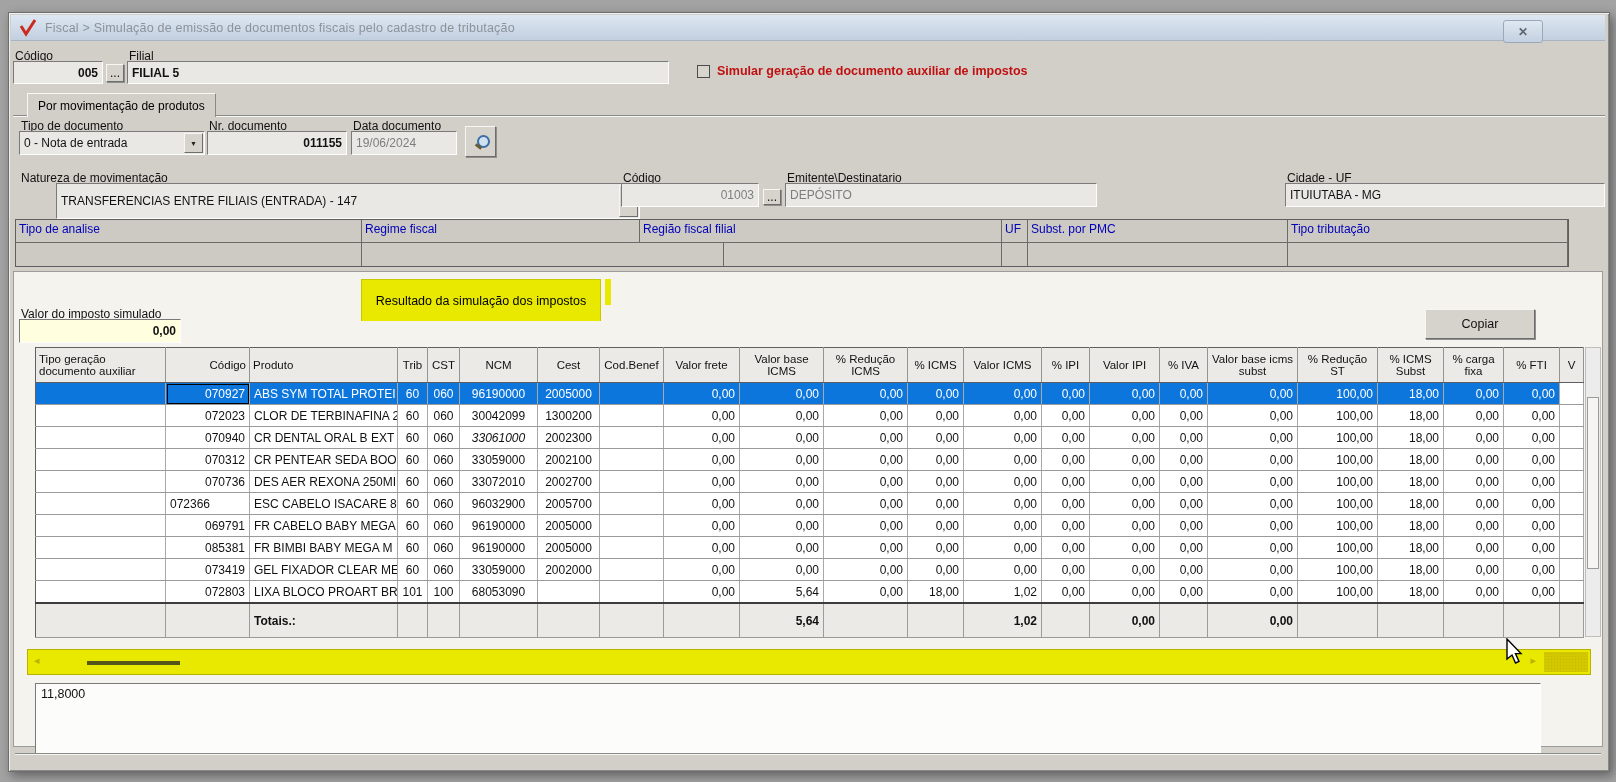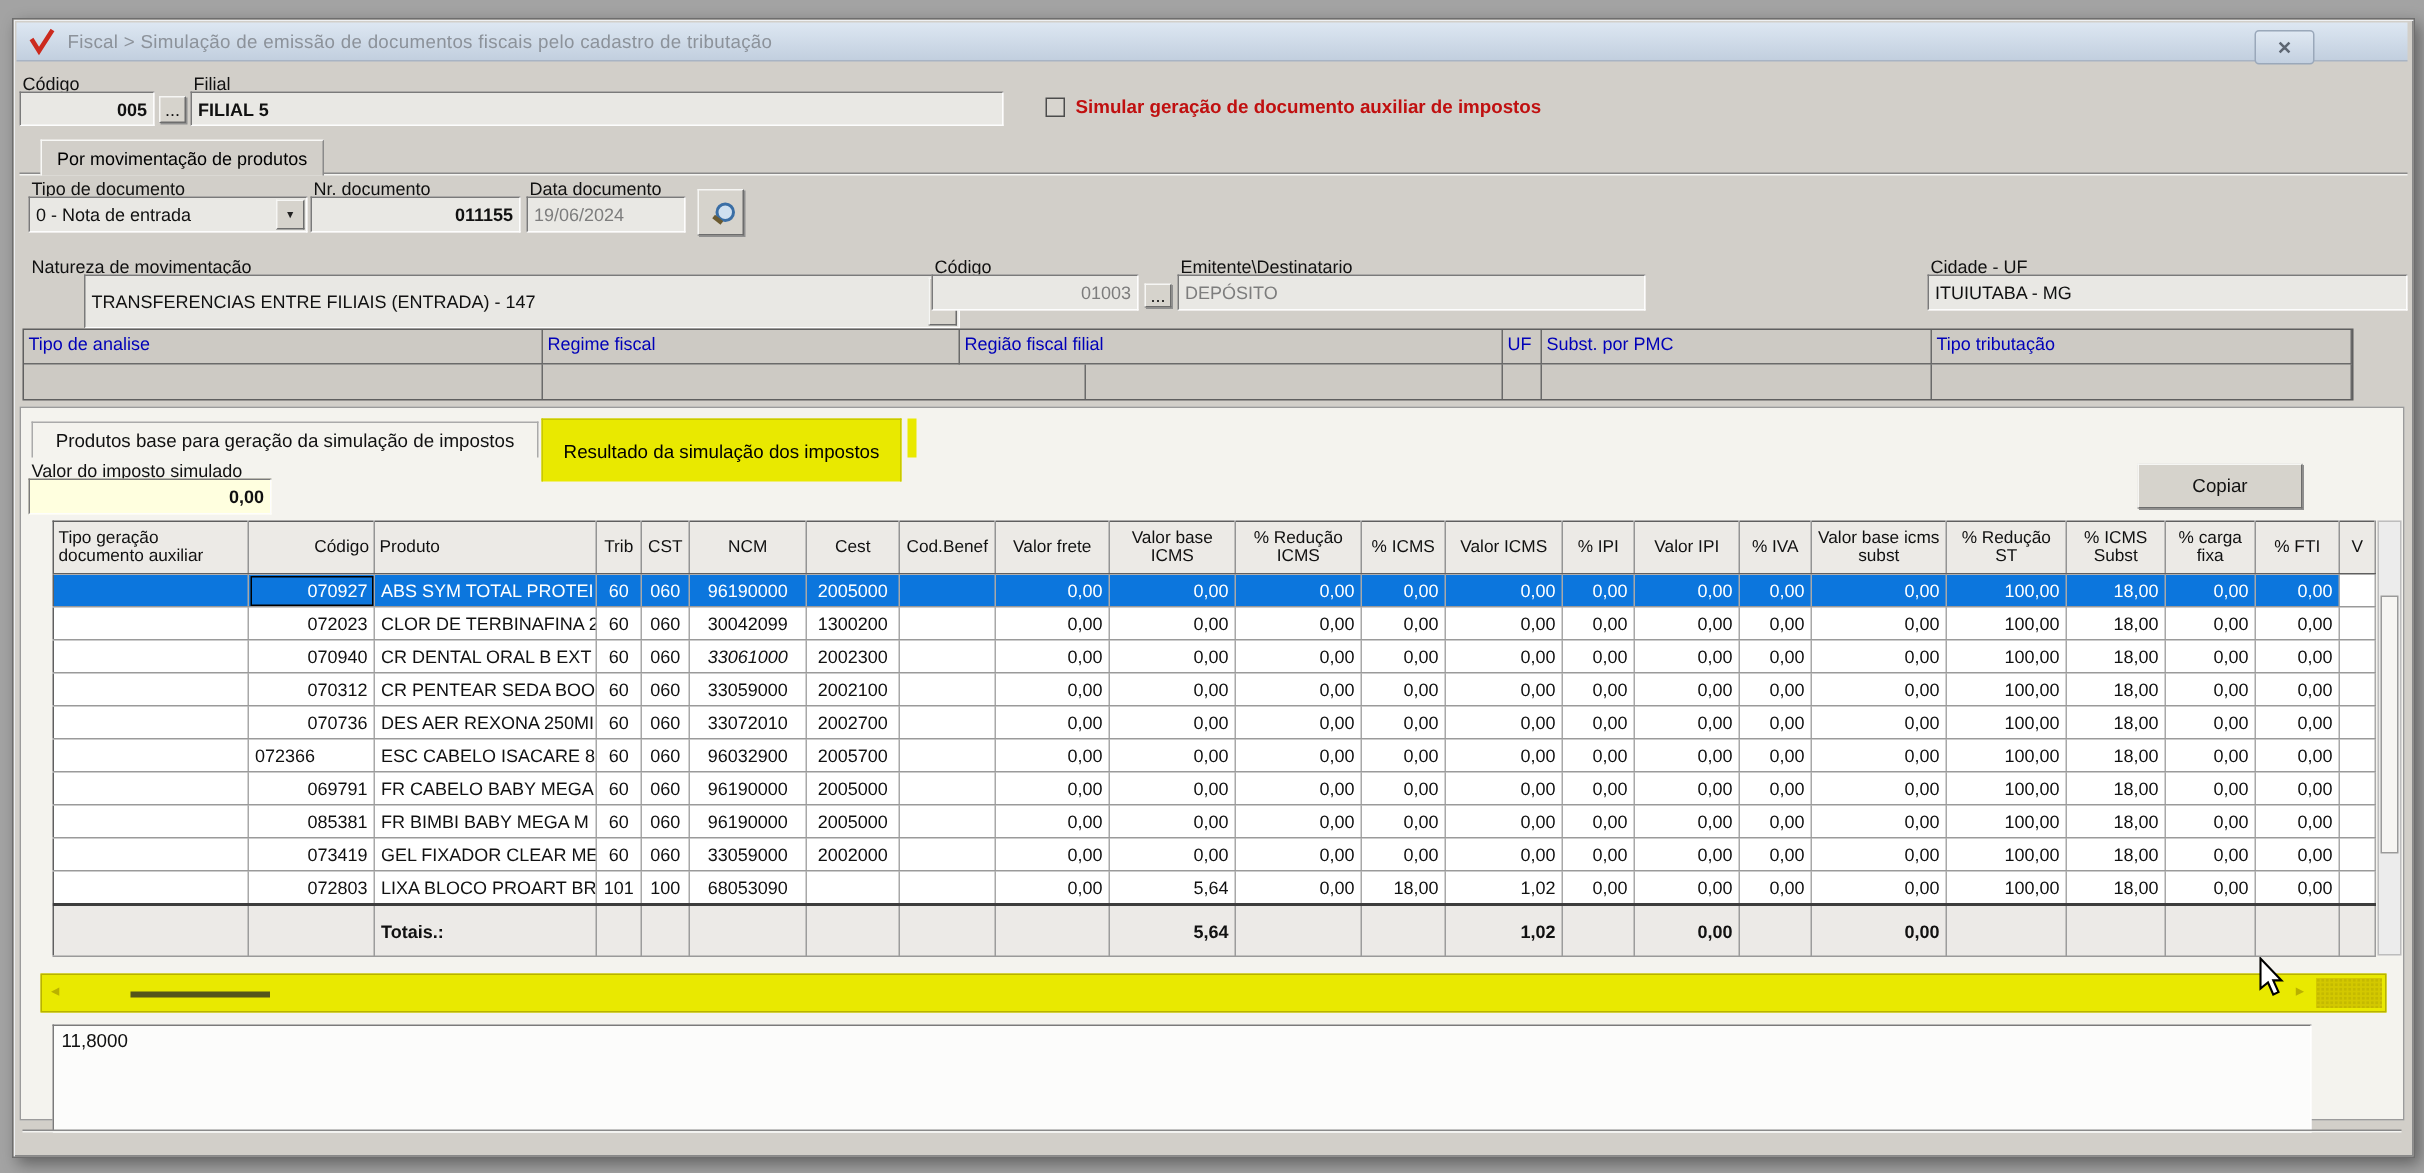--- a/index.html
+++ b/index.html
@@ -167,23 +167,20 @@
           <div class="ag-cell" style="width: 346px;"></div>
           <div class="ag-cell" style="width: 362px;"></div>
           <div class="ag-cell" style="width: 278px;"></div>
           <div class="ag-cell" style="width: 26px;"></div>
           <div class="ag-cell" style="width: 260px;"></div>
           <div class="ag-cell" style="width: 280px;"></div>
         </div>
       </div>
 
     <div class="panel"></div>
-    <div class="tab2 inactive">
-      <span>Produtos base para geração da simulação de impostos</span>
-    </div>
     <div class="tab2 active">
       <span>Resultado da simulação dos impostos</span>
     </div>
     <div class="tab2-strip"></div>
 
     <div class="lbl" style="left:12px; top:294px;">Valor do imposto simulado</div>
     <div class="field right yellow" style="left:10px; top:306px; width:162px; height:24px;">0,00</div>
     <div class="btn" style="left:1416px; top:296px; width:110px; height:30px; font-size:12.5px;">Copiar</div>
 
     <div class="results-wrap">

